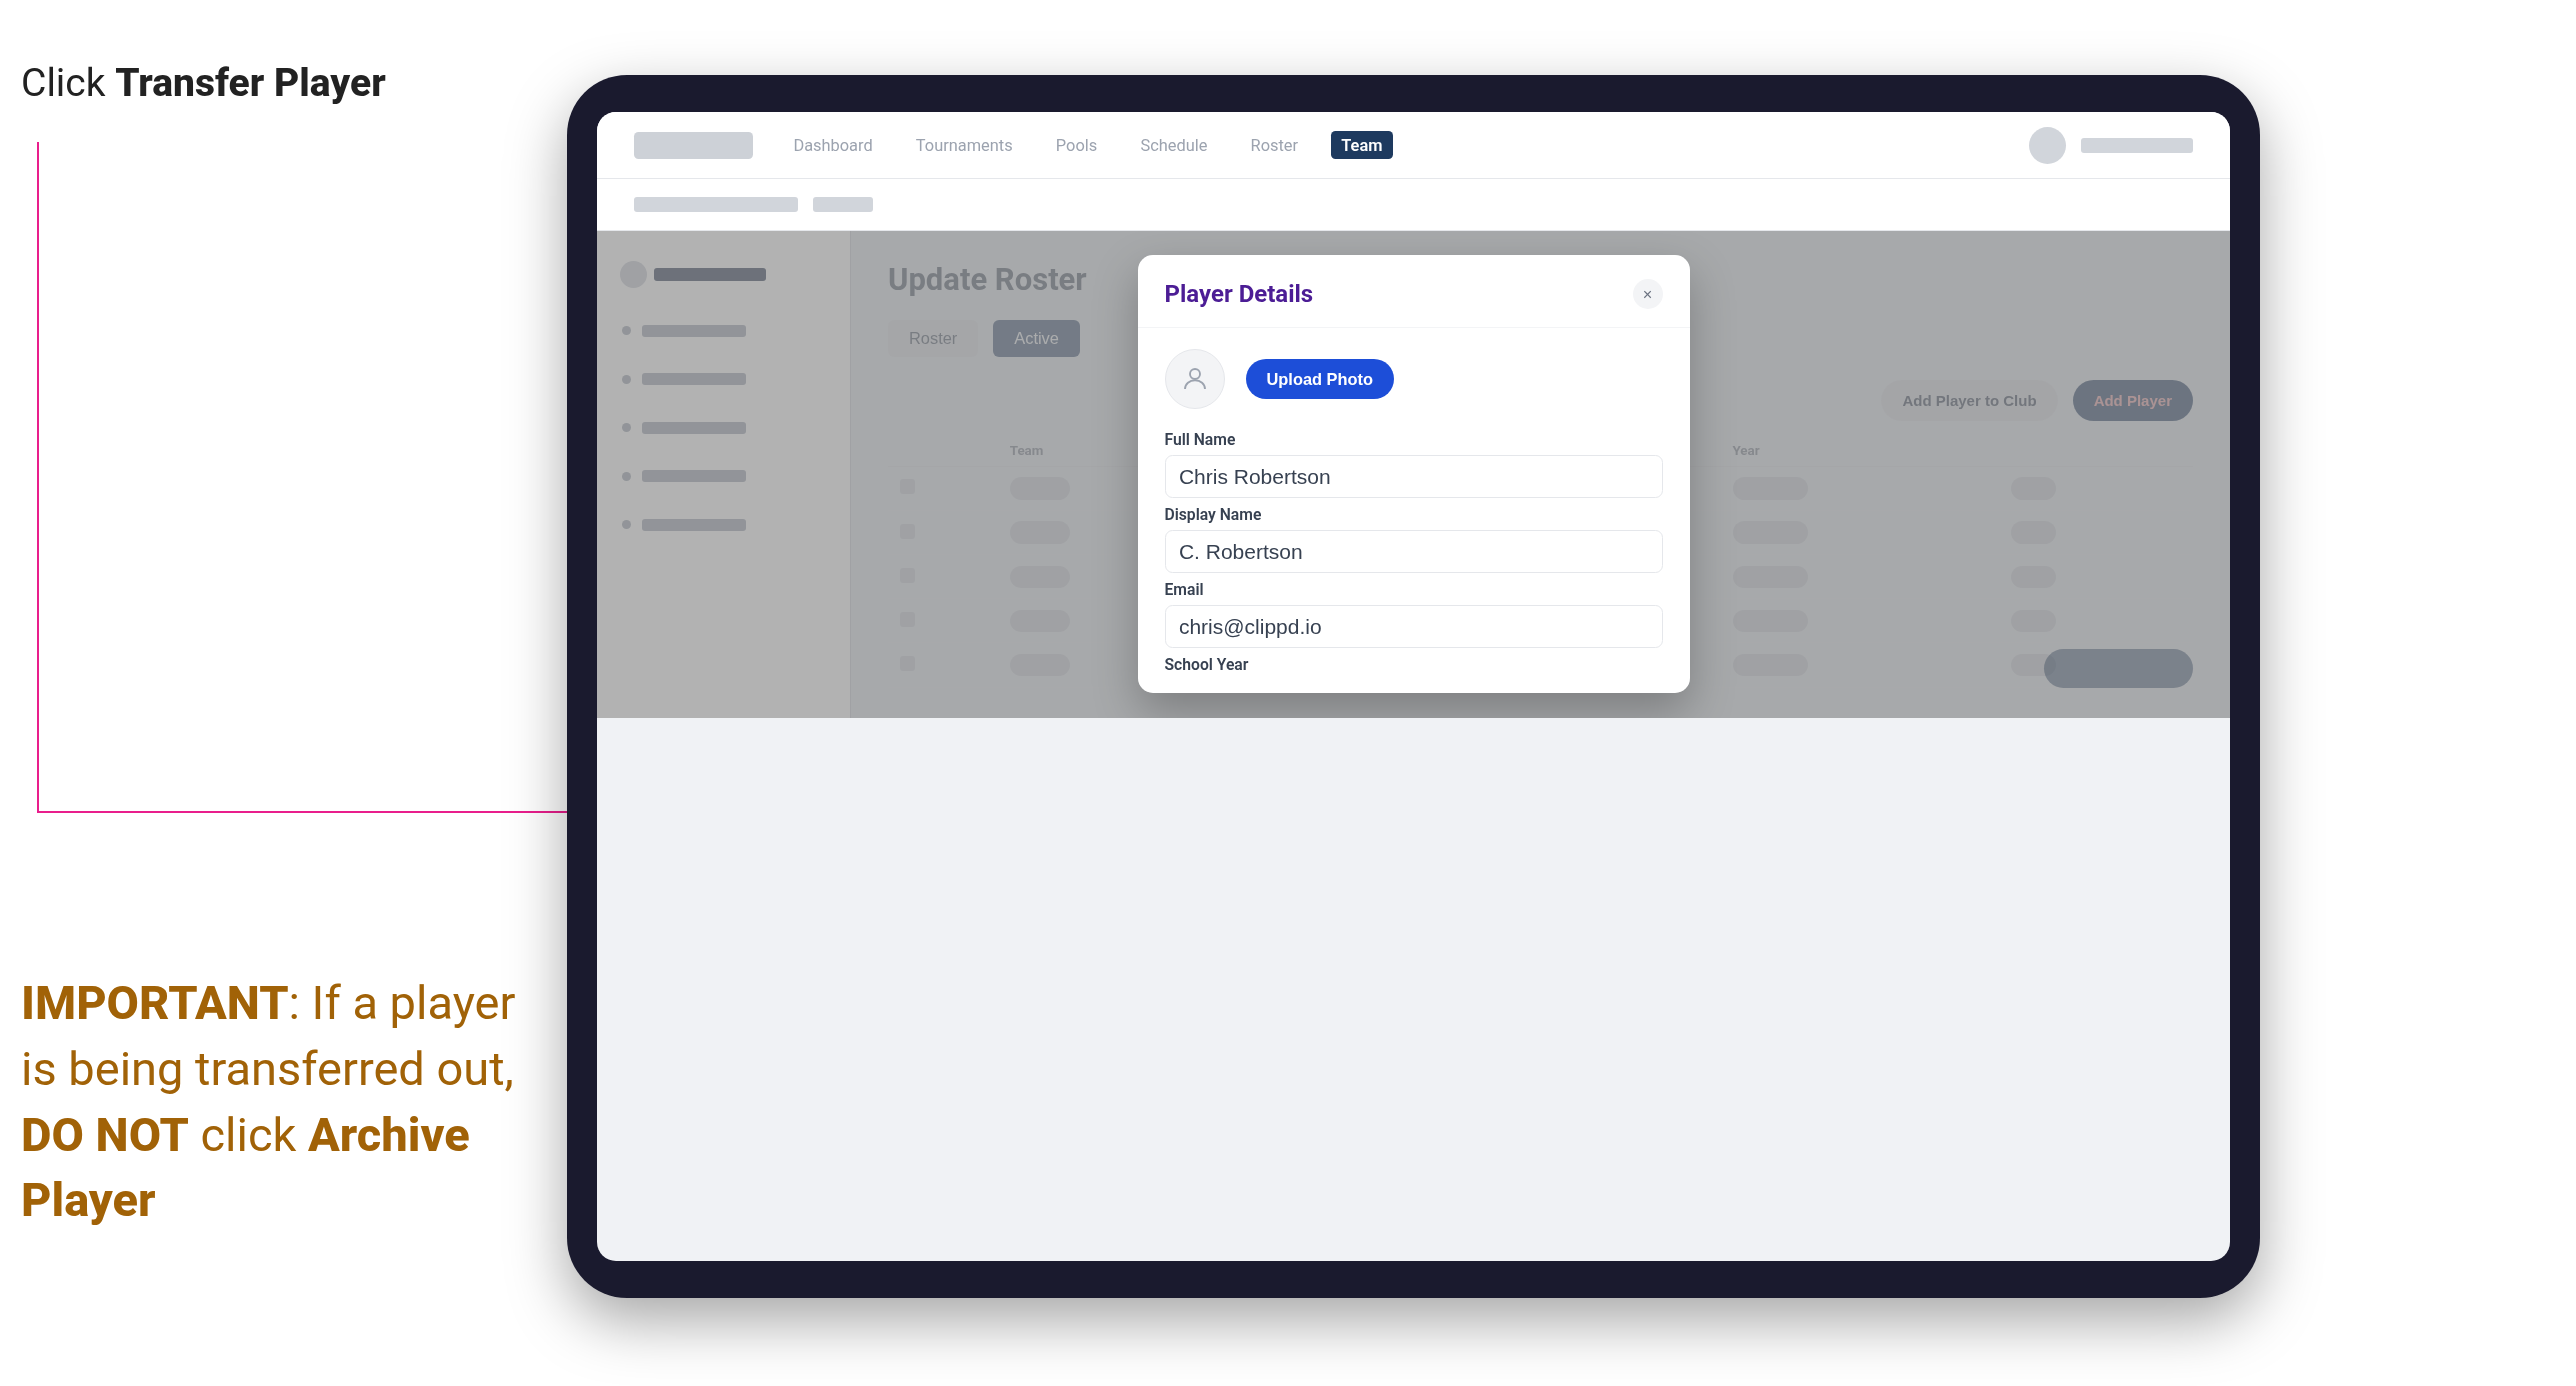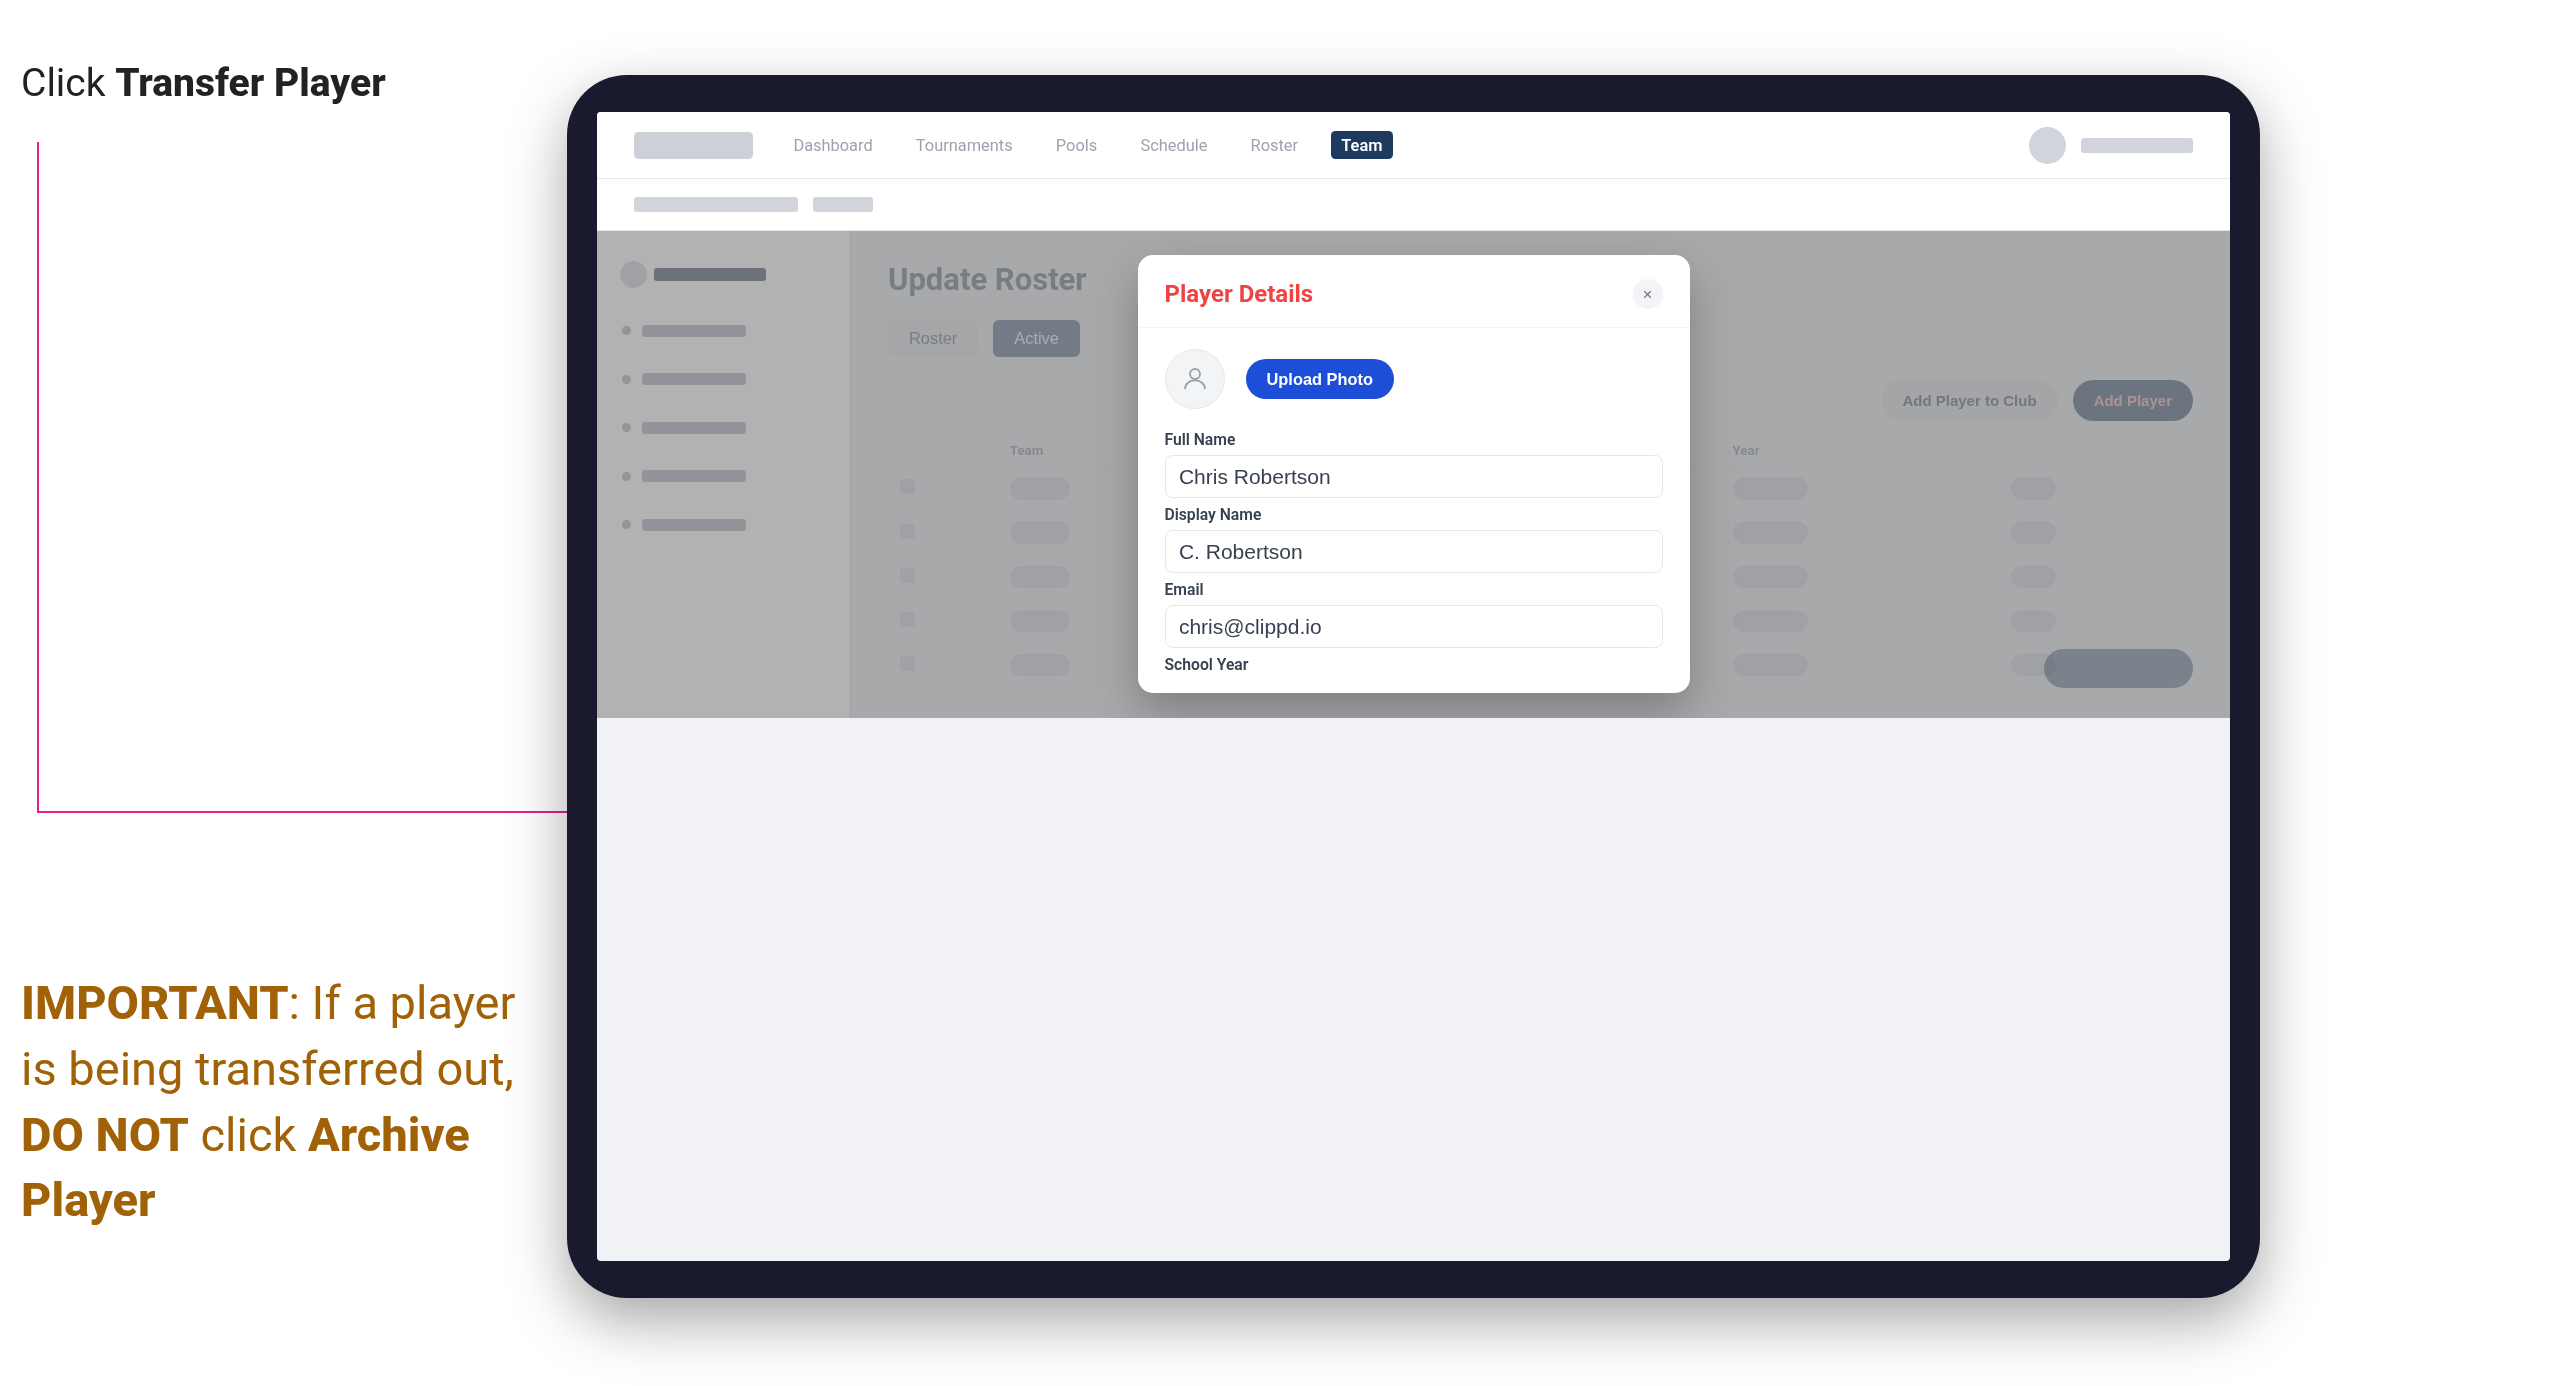--- a/index.html
+++ b/index.html
@@ -84,21 +84,21 @@
       border-radius: 60px;
       box-shadow: 0 22.4px 60px rgba(0,0,0,0.35);
       padding: 37px 30px;
       display: flex;
       flex-direction: column;
     }
 
     .tablet-screen {
       flex: 1;
       background: #f0f2f5;
-      border-radius: 4px;
+      border-radius: 19px;
       overflow: hidden;
       position: relative;
     }
 
     
     .app-header {
       background: #ffffff;
       height: 67px;
       display: flex;
       align-items: center;
@@ -342,21 +342,21 @@
     .modal-header {
       display: flex;
       align-items: center;
       justify-content: space-between;
       padding: 24px 27px 18px;
       border-bottom: 0.7px solid #f3f4f6;
     }
     .modal-title {
       font-size: 24px;
       font-weight: 700;
-      color: #ef4444;
+      color: #4c1d95;
     }
     .modal-close {
       width: 30px;
       height: 30px;
       border-radius: 50%;
       background: #f3f4f6;
       display: flex;
       align-items: center;
       justify-content: center;
       cursor: pointer;

